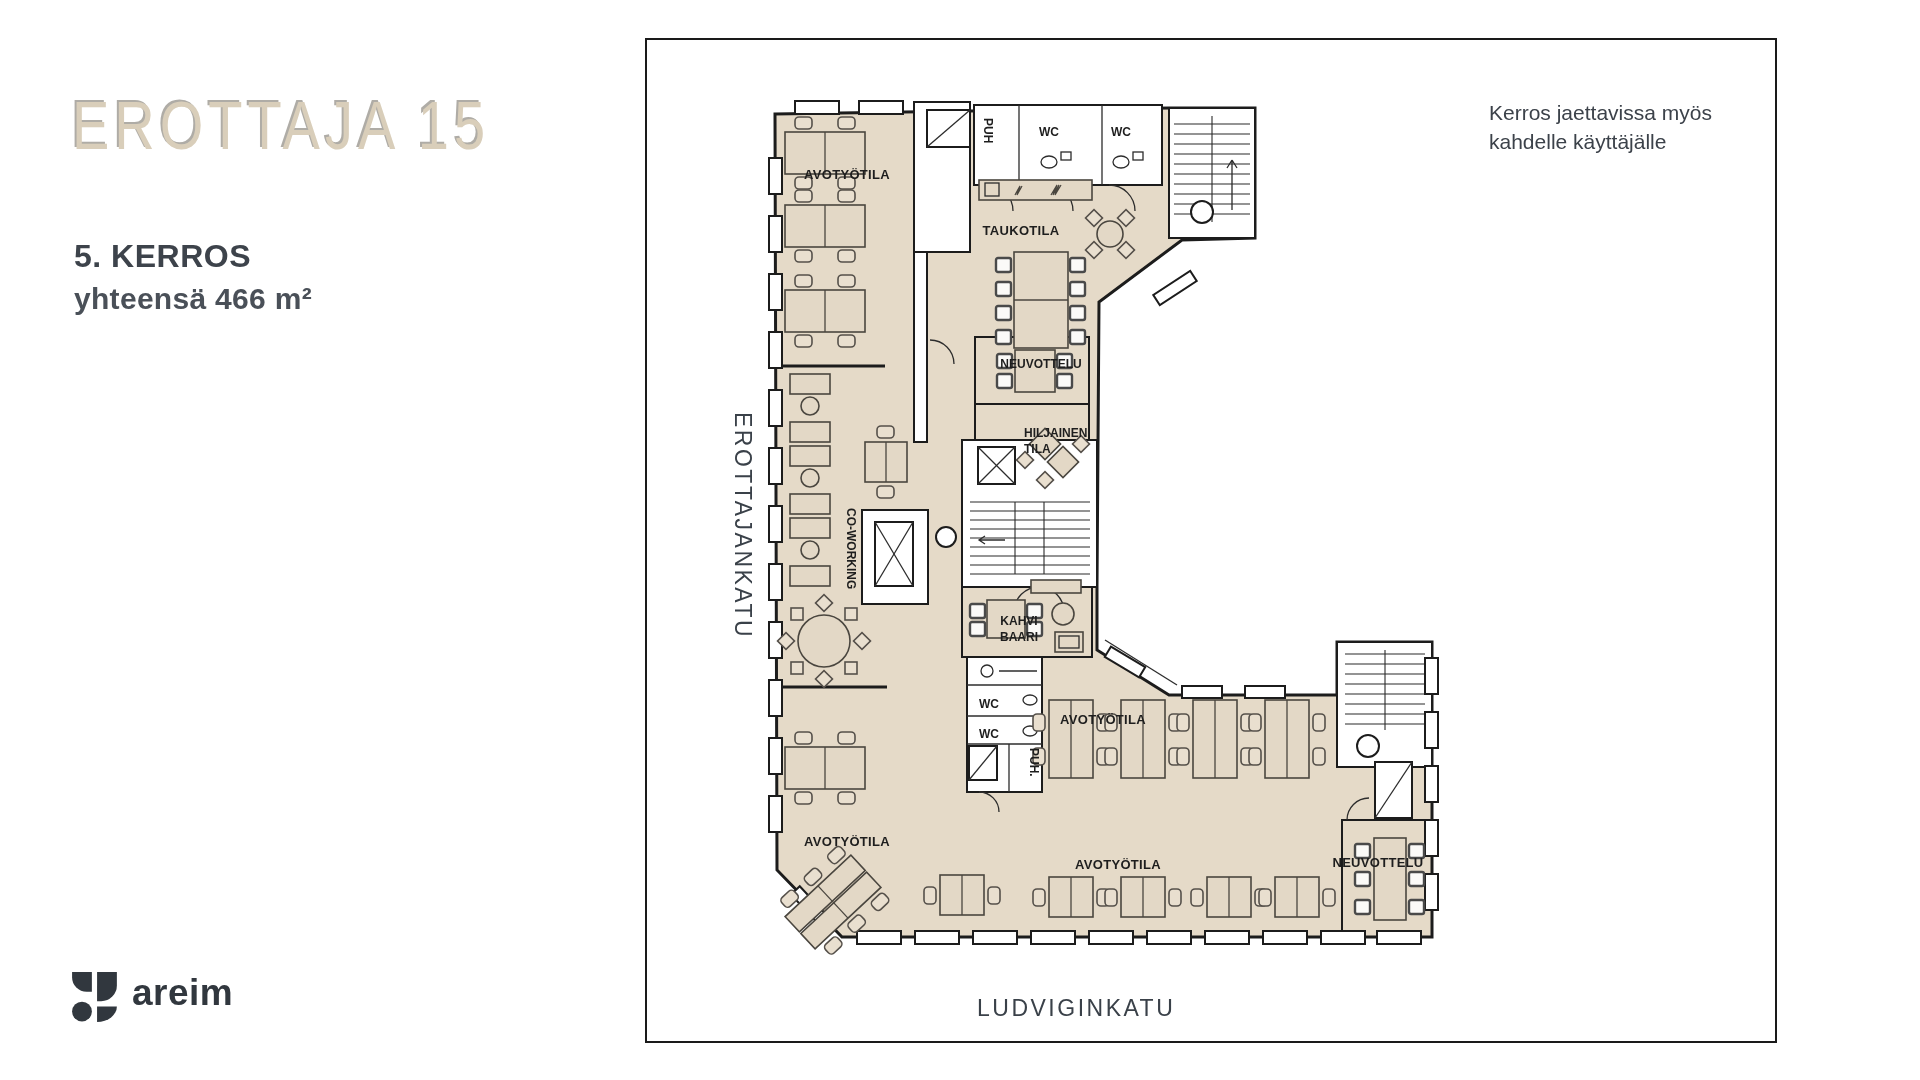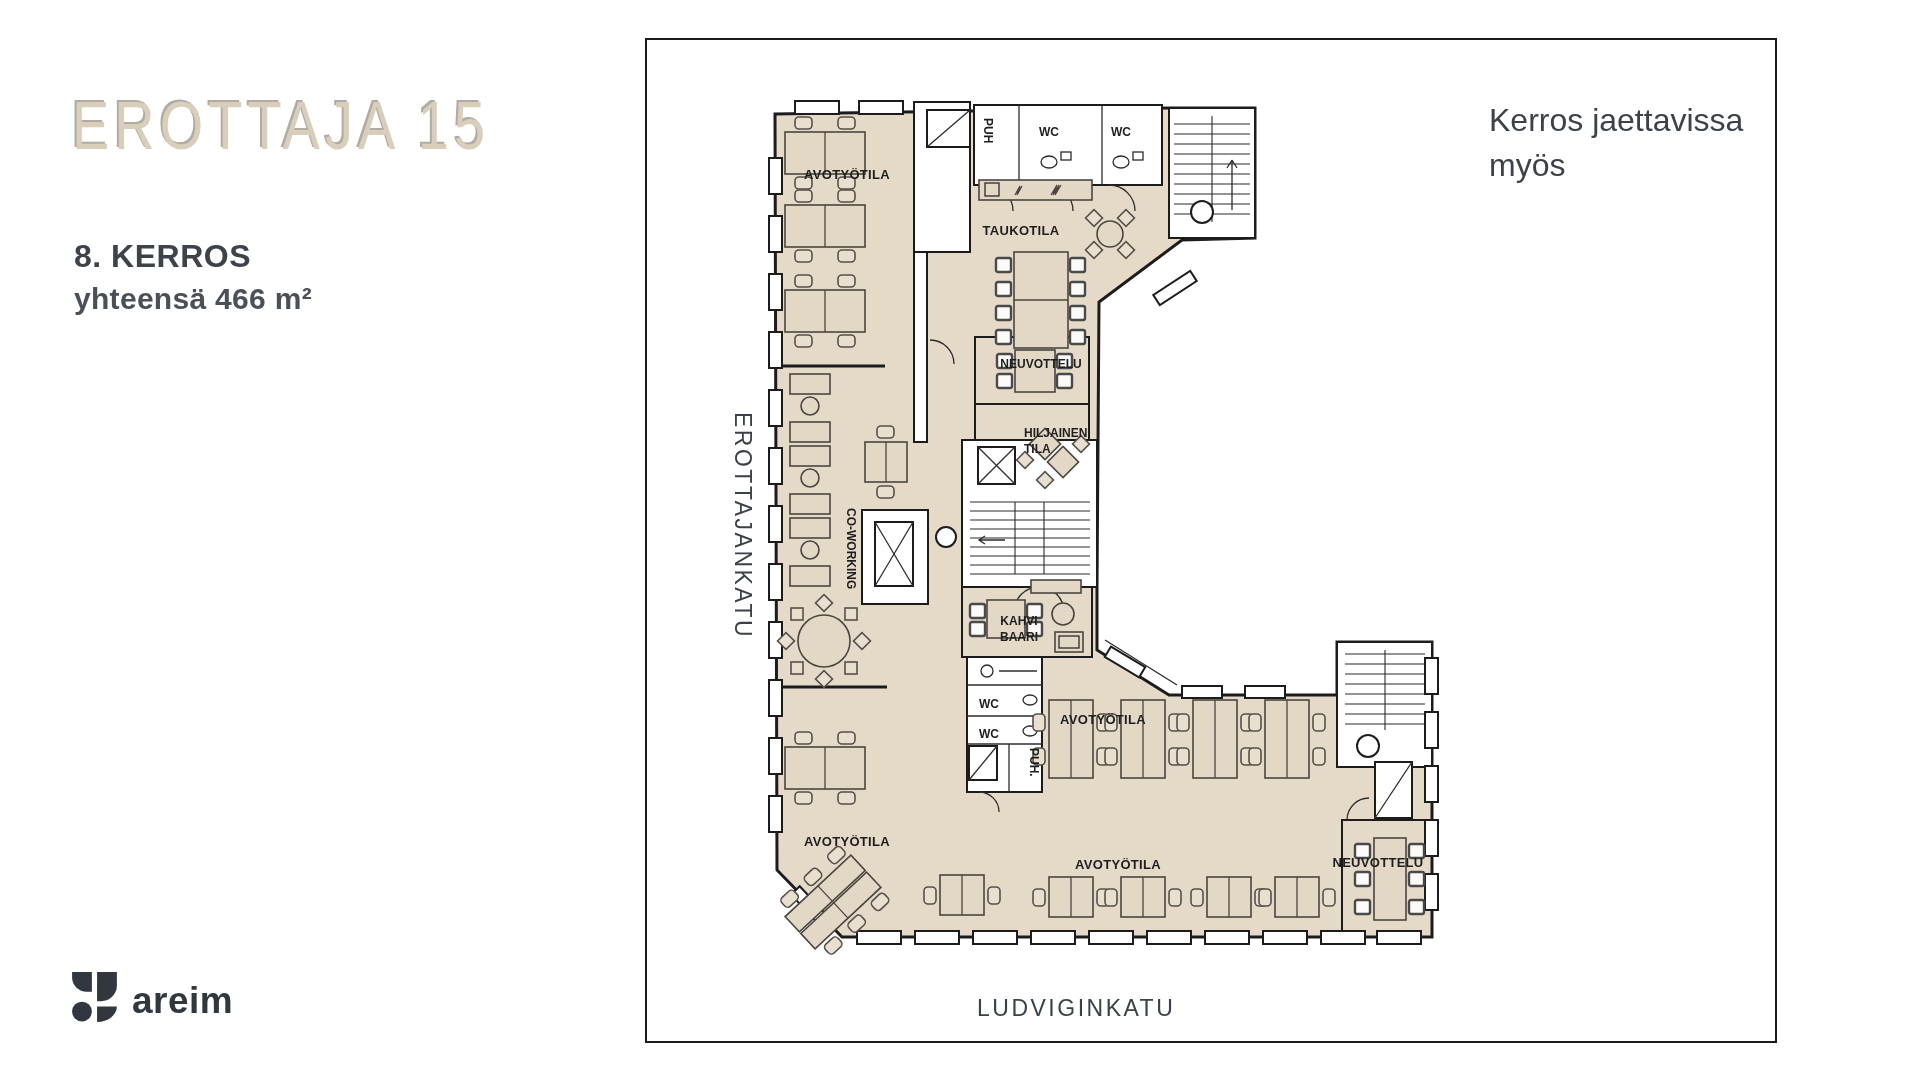--- a/index.html
+++ b/index.html
@@ -17,32 +17,32 @@
   .floor-title{
     position:absolute;left:74px;top:238px;
     font-size:32px;font-weight:700;color:#3d434b;letter-spacing:.5px;
   }
   .floor-area{
     position:absolute;left:74px;top:282px;
     font-size:30px;font-weight:700;color:#4a5058;letter-spacing:.3px;
   }
   .logo{
     position:absolute;left:72px;top:972px;
-    display:flex;align-items:flex-end;gap:14px;
+    display:flex;align-items:flex-start;gap:14px;
   }
   .logo-text{
     font-size:37px;font-weight:700;color:#31373e;letter-spacing:.5px;
   }
   .plan-box{
     position:absolute;left:645px;top:38px;width:1132px;height:1005px;
     border:2px solid #1a1a1a;background:#ffffff;box-sizing:border-box;
   }
   .note{
     position:absolute;left:842px;top:58px;
-    font-size:32px;line-height:1.4;color:#3c424a;font-weight:400;
+    font-size:21px;line-height:1.4;color:#3c424a;font-weight:400;
   }
   svg.plan{position:absolute;left:0;top:0;}
   
   .outline{fill:#e5dac8;stroke:#1c1c1c;stroke-width:3;}
   .white{fill:#ffffff;stroke:#1c1c1c;stroke-width:2;}
   .room{fill:none;stroke:#1c1c1c;stroke-width:2;}
   .wallln{stroke:#1c1c1c;stroke-width:3;}
   .thin{stroke:#2c2c2c;stroke-width:1.3;fill:none;}
   .furn{fill:#e3d8c6;stroke:#4a463f;stroke-width:1.6;}
   .ln{stroke:#4a463f;stroke-width:1.3;}
@@ -50,36 +50,37 @@
   .dkchair{fill:#fbfaf8;stroke:#4a4a4a;stroke-width:2.4;}
   .step{stroke:#2a2a2a;stroke-width:1.1;}
   .lbl{font-family:"Liberation Sans",sans-serif;font-size:13px;font-weight:700;fill:#1e1e1e;letter-spacing:.3px;}
   .lbl-sm{font-family:"Liberation Sans",sans-serif;font-size:12px;font-weight:700;fill:#1e1e1e;}
   .street{font-family:"Liberation Sans",sans-serif;font-size:23px;font-weight:500;fill:#3a4149;letter-spacing:2.5px;}
 </style>
 </head>
 <body>
 
 <div class="brand">EROTTAJA 15</div>
-<div class="floor-title">8. KERROS</div>
+<div class="floor-title">5. KERROS</div>
 <div class="floor-area">yhteensä 466 m²</div>
 
 <div class="logo">
   <svg width="46" height="50" viewBox="0 0 44 48">
     <path d="M0,0 H19 V19 H14 A14,14 0 0 1 0,5 Z" fill="#31373e"></path>
     <path d="M24,0 H43 V13 A15,15 0 0 1 28,28 H24 Z" fill="#31373e"></path>
     <circle cx="9.5" cy="38" r="9.5" fill="#31373e"></circle>
     <path d="M24,33 H43 A19,15 0 0 1 24,48 Z" fill="#31373e"></path>
   </svg>
   <span class="logo-text">areim</span>
 </div>
 
 <div class="plan-box">
   <div class="note">
     <div>Kerros jaettavissa myös</div>
+    <div>kahdelle käyttäjälle</div>
   </div>
 
   <svg class="plan" width="1128" height="1001" viewBox="0 0 1128 1001">
     <defs>
       <g id="desk4h">
         <rect class="furn" width="80" height="42"></rect>
         <line class="ln" x1="40" y1="0" x2="40" y2="42"></line>
         <rect class="chair" x="10" y="-15" width="17" height="12" rx="4"></rect>
         <rect class="chair" x="53" y="-15" width="17" height="12" rx="4"></rect>
         <rect class="chair" x="10" y="45" width="17" height="12" rx="4"></rect>

